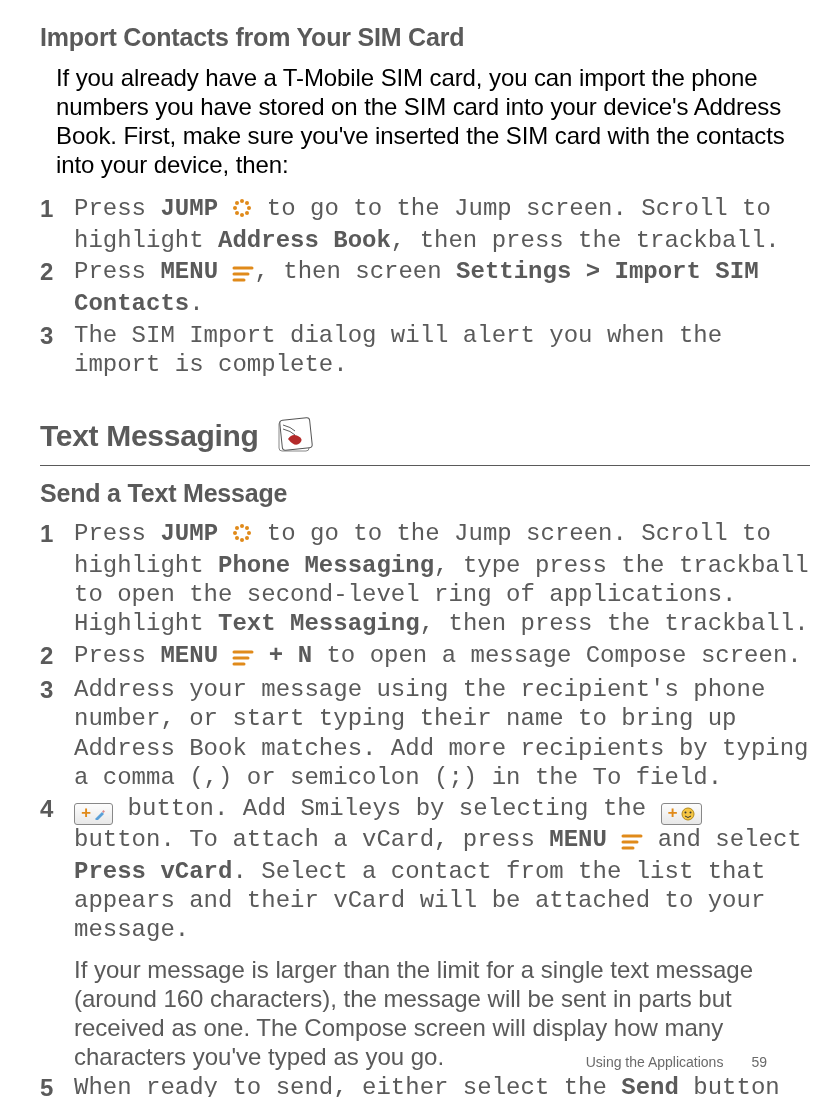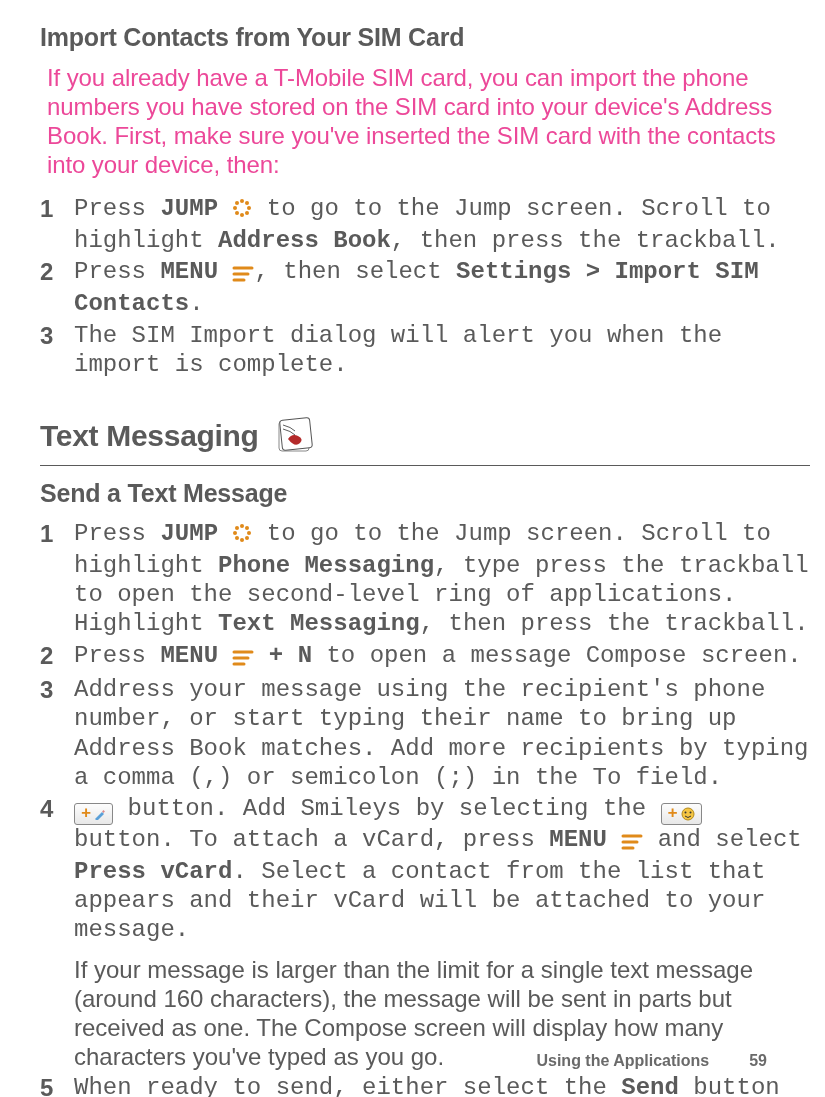--- a/index.html
+++ b/index.html
@@ -21,22 +21,22 @@
   }
   .heading-sub {
     font-weight: 700;
     font-size: 25px;
     margin: 0 0 10px 0;
     color: #5a5a5a;
     font-stretch: condensed;
     letter-spacing: -0.2px;
   }
   .para {
-    margin: 0 0 14px 7px;
-    color: #ec4899;
+    margin: 0 0 14px 16px;
+    color: #000000;
     letter-spacing: -0.1px;
   }
   .steps {
     margin: 0 0 28px 0;
     padding: 0;
     list-style: none;
   }
   .step {
     display: flex;
     align-items: flex-start;
@@ -90,26 +90,25 @@
     vertical-align: -3px;
     font-size: 15px;
     color: #666;
     gap: 3px;
   }
   .plus-orange { color: #e08a1a; font-weight: 700; font-size: 17px; line-height: 1;}
   .footer {
     position: absolute;
     bottom: 26px;
     right: 58px;
-    font-size: 16px;
+    font-size: 14px;
     color: #6a6a6a;
     display: flex;
     align-items: center;
-    gap: 40px;
-    font-weight: bold;
+    gap: 28px;
   }
   .sub-para {
     margin: 10px 0 1px 34px;
     color: #5a5a5a;
   }
   .text-msg-icon {
     width: 42px;
     height: 42px;
   }
 </style>
@@ -148,21 +147,21 @@
       <span class="txt">
         <span>Press </span><span class="semi">MENU</span>
         <span class="inline-icon menu-icon">
           <svg viewBox="0 0 22 16">
               <g stroke="#e08a1a" stroke-width="3" stroke-linecap="round">
                 <line x1="2" y1="2" x2="20" y2="2"></line>
                 <line x1="2" y1="8" x2="16" y2="8"></line>
                 <line x1="2" y1="14" x2="12" y2="14"></line>
               </g>
             </svg>
-        </span><span>, then select </span><span class="semi">Settings &gt; Import SIM Contacts</span><span>.</span>
+        </span><span>, then screen </span><span class="semi">Settings &gt; Import SIM Contacts</span><span>.</span>
       </span>
     </li>
     <li class="step">
       <span class="num">3</span>
       <span class="txt">The SIM Import dialog will alert you when the import is complete.</span>
     </li>
   </ol>
 
   <div class="section-title-row">
     <span class="section-title">Text Messaging</span>

